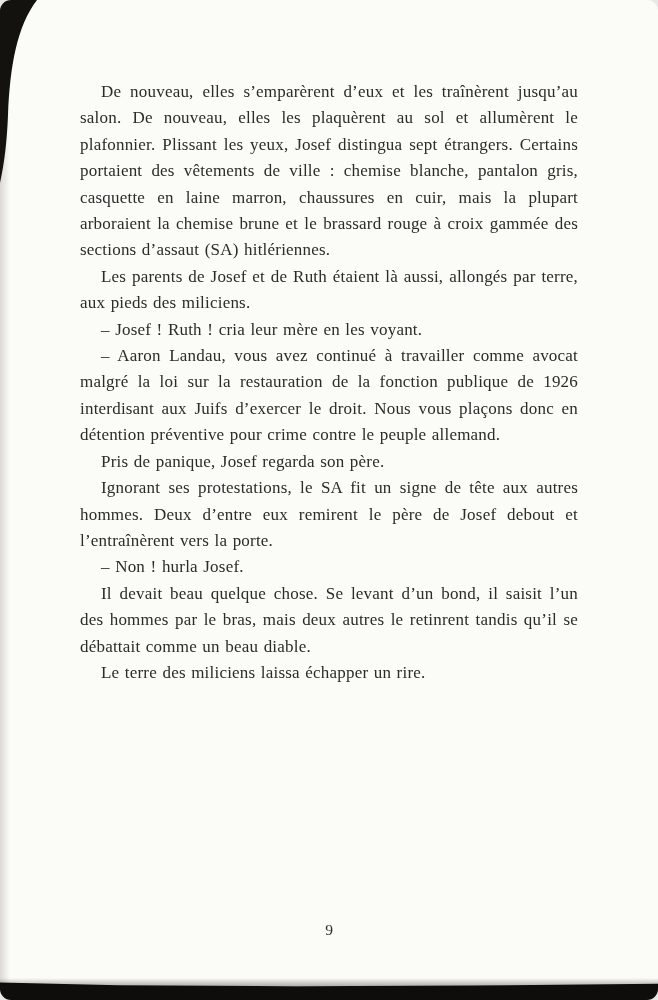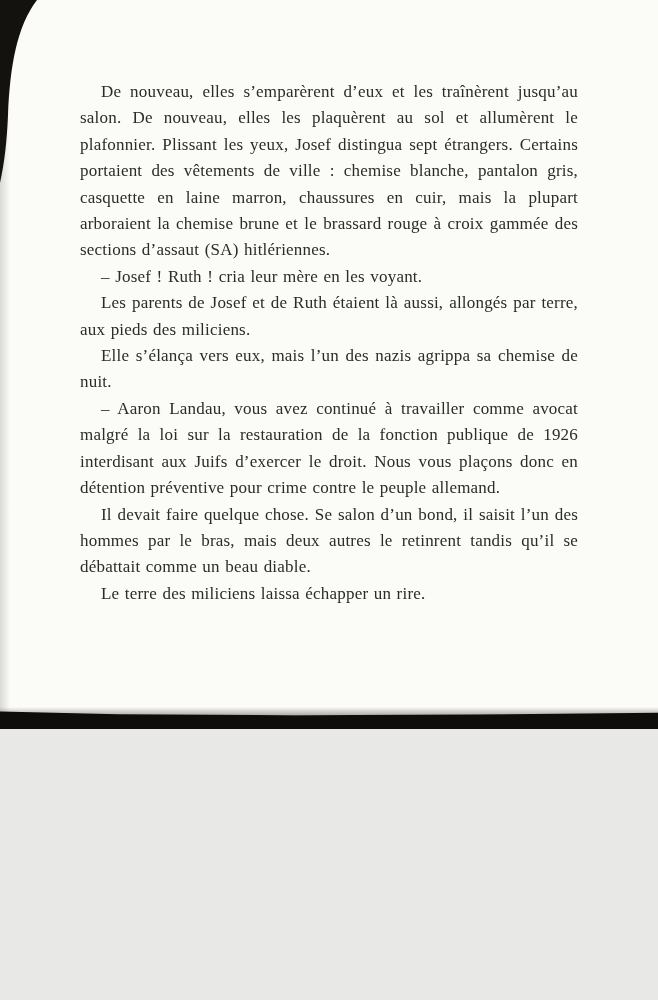--- a/index.html
+++ b/index.html
@@ -3,24 +3,25 @@
 <meta charset="utf-8">
 <style>
   html, body {
     margin: 0;
     padding: 0;
     background: #e8e8e6;
   }
   .scan-page {
     position: relative;
     width: 658px;
-    height: 729px;
+    height: 1000px;
     background: #fbfbf8;
     overflow: hidden;
     margin: 0 auto;
+    border-radius: 11px;
   }
   
   .edge-left {
     position: absolute;
     left: 0; top: 0; bottom: 0;
     width: 10px;
     background: linear-gradient(to right, rgba(70,62,52,0.18), rgba(70,62,52,0));
     pointer-events: none;
   }
   
@@ -76,25 +77,27 @@
 <div class="scan-page">
 
   <div class="edge-left"></div>
 
   <svg class="corner-artifact" width="46" height="185" viewBox="0 0 46 185" aria-hidden="true">
     <path d="M0 0 L37 0 C17 26 10 66 8 115 C7 140 4.5 163 0 183 Z" fill="#14120f"></path>
   </svg>
 
   <div class="text-block">
     <p>De nouveau, elles s’emparèrent d’eux et les traînèrent jusqu’au salon. De nouveau, elles les plaquèrent au sol et allumèrent le plafonnier. Plissant les yeux, Josef distingua sept étrangers. Certains portaient des vêtements de ville&nbsp;: chemise blanche, pantalon gris, casquette en laine marron, chaussures en cuir, mais la plupart arboraient la chemise brune et le brassard rouge à croix gammée des sections d’assaut (SA) hitlériennes.</p>
+    <p>Les parents de Josef et de Ruth étaient là aussi, allongés par terre, aux pieds des miliciens.</p>
     <p>– Josef&nbsp;! Ruth&nbsp;! cria leur mère en les voyant.</p>
-    <p>Les parents de Josef et de Ruth étaient là aussi, allongés par terre, aux pieds des miliciens.</p>
-    <p>Elle s’élança vers eux, mais l’un des nazis agrippa sa chemise de nuit.</p>
     <p>– Aaron Landau, vous avez continué à travailler comme avocat malgré la loi sur la restauration de la fonction publique de 1926 interdisant aux Juifs d’exercer le droit. Nous vous plaçons donc en détention préventive pour crime contre le peuple allemand.</p>
-    <p>Il devait faire quelque chose. Se salon d’un bond, il saisit l’un des hommes par le bras, mais deux autres le retinrent tandis qu’il se débattait comme un beau diable.</p>
+    <p>Pris de panique, Josef regarda son père.</p>
+    <p>Ignorant ses protestations, le SA fit un signe de tête aux autres hommes. Deux d’entre eux remirent le père de Josef debout et l’entraînèrent vers la porte.</p>
+    <p>– Non&nbsp;! hurla Josef.</p>
+    <p>Il devait beau quelque chose. Se levant d’un bond, il saisit l’un des hommes par le bras, mais deux autres le retinrent tandis qu’il se débattait comme un beau diable.</p>
     <p>Le terre des miliciens laissa échapper un rire.</p>
   </div>
 
   <div class="page-number">9</div>
 
   <div class="bottom-artifact-shade"></div>
   <div class="bottom-artifact"></div>
 
 </div>
 

